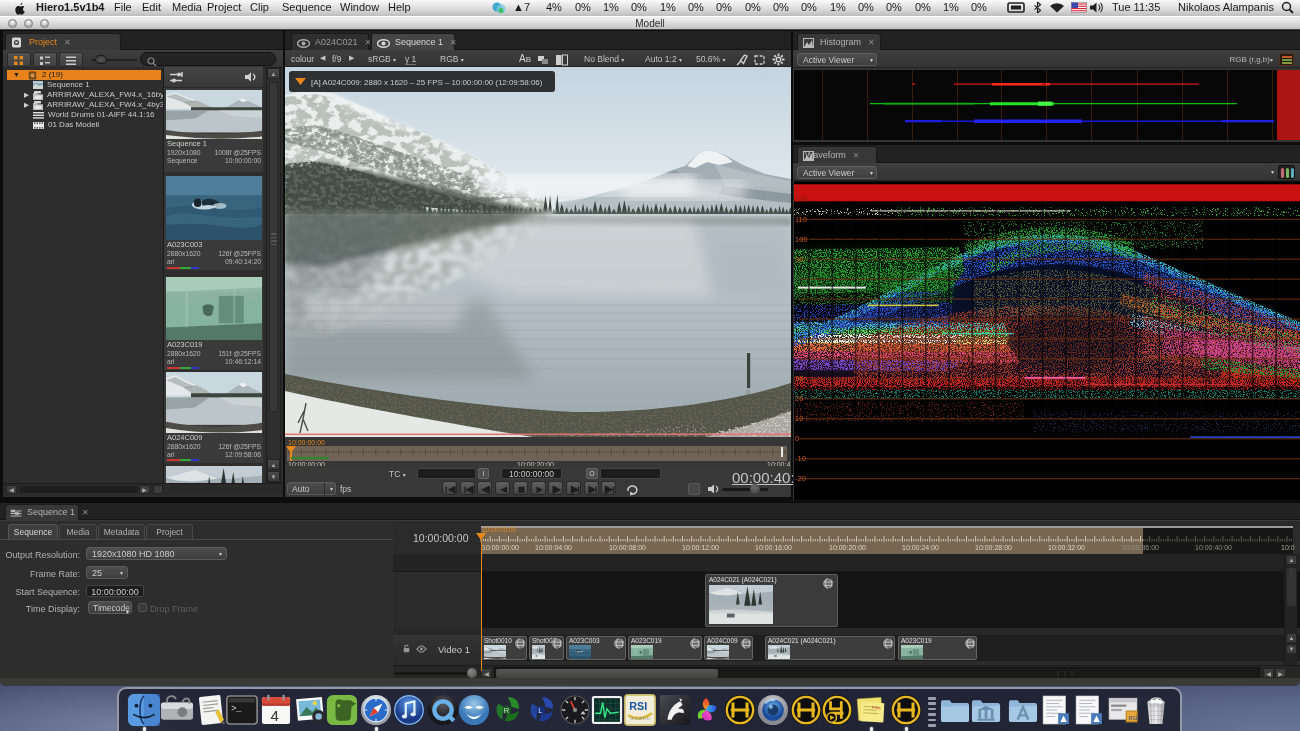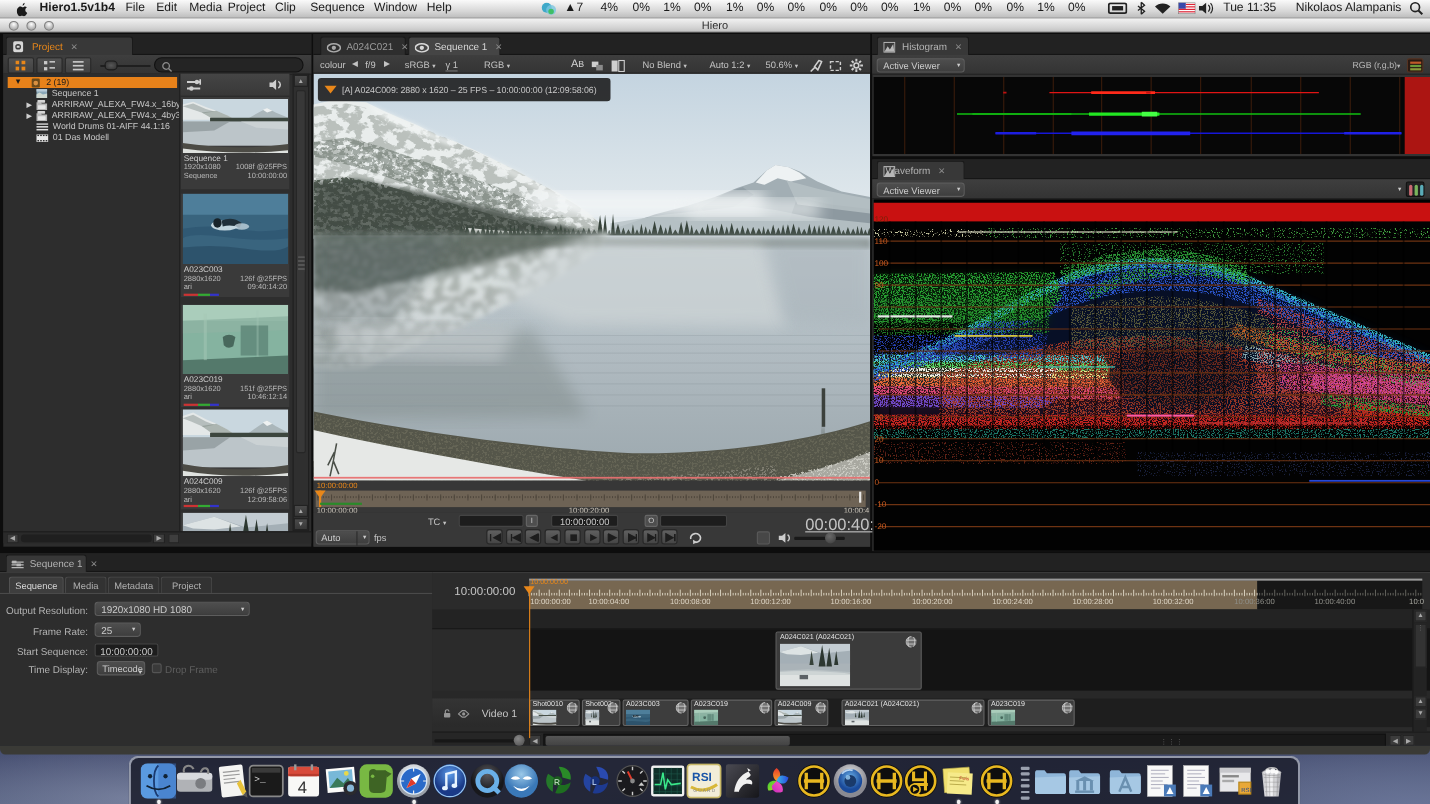--- a/index.html
+++ b/index.html
@@ -163,21 +163,21 @@
   <span class="mi" style="left:1281px; top:1px;"><svg width="13" height="13" viewBox="0 0 13 13">
         <circle cx="5.5" cy="5.5" r="4" fill="none" stroke="#222" stroke-width="1.5"></circle>
         <path d="M8.5 8.5 L12 12" stroke="#222" stroke-width="1.8"></path>
       </svg></span>
 </div>
 
 <div id="titlebar" class="abs">
   <div class="tl" style="left:8px;"></div>
     <div class="tl" style="left:24px;"></div>
     <div class="tl" style="left:40px;"></div>
-  <div style="position:absolute; left:0; right:0; top:1px; text-align:center; font-size:10px; color:#2e2e2e;">Hiero</div>
+  <div style="position:absolute; left:0; right:0; top:1px; text-align:center; font-size:10px; color:#2e2e2e;">Modell</div>
 </div>
 
 <div id="app" class="abs"></div>
 
 <div id="proj" class="abs">
   <div class="tabbar"></div>
   <div class="tab" style="left:2px; width:116px;">
     <svg style="position:absolute;left:5px;top:3px;" width="11" height="11" viewBox="0 0 11 11">
         <rect x="1" y="0.5" width="9" height="10" rx="1.5" fill="#d8d8d8"></rect>
         <circle cx="5.5" cy="5.5" r="2.6" fill="#3a3a3a"></circle>

